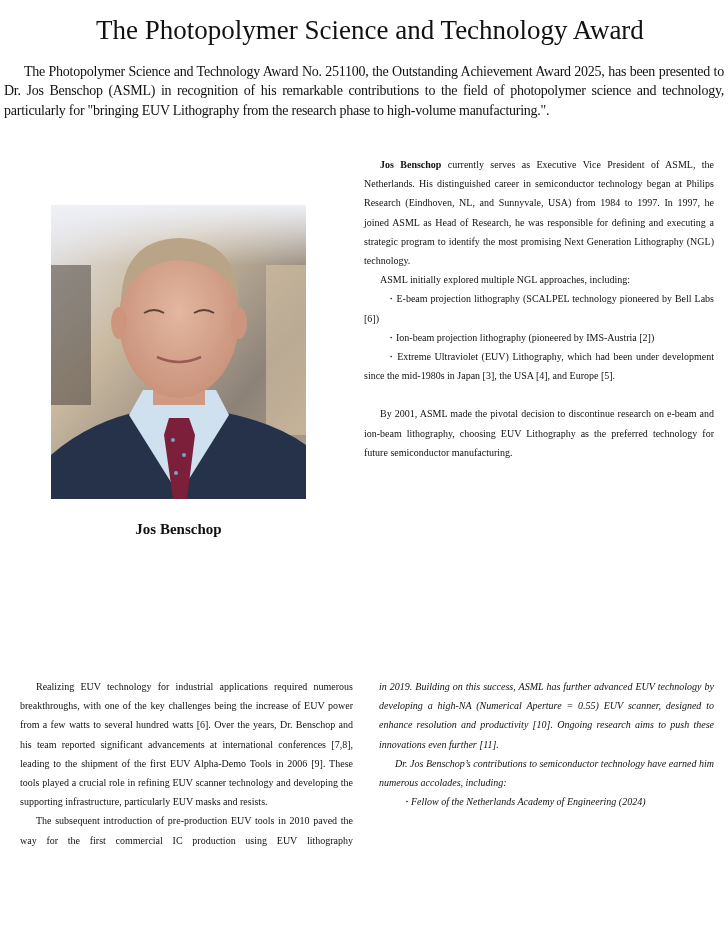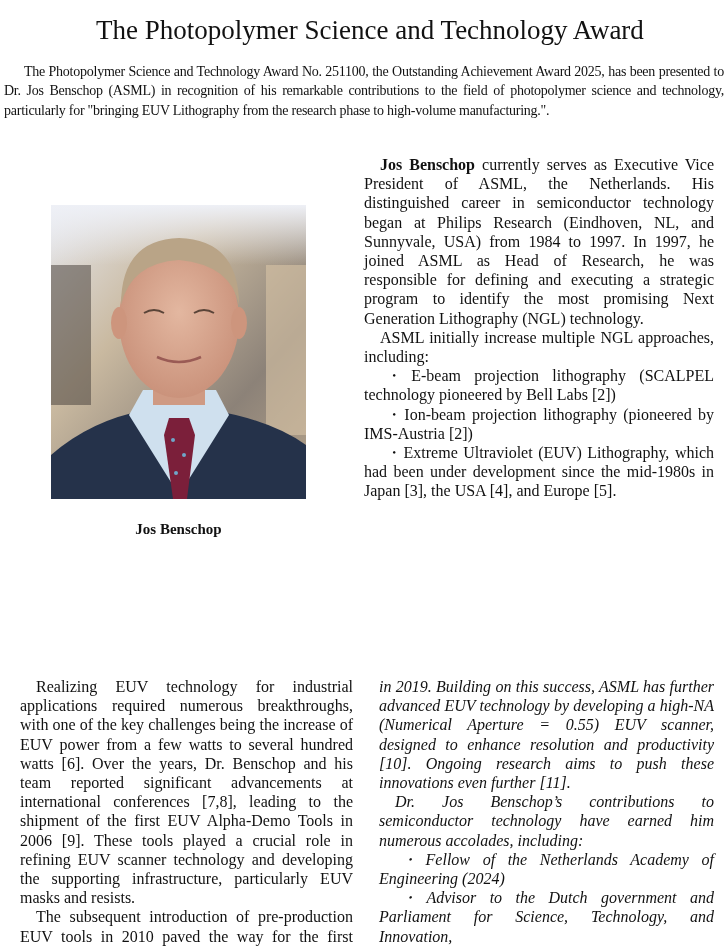--- a/index.html
+++ b/index.html
@@ -19,21 +19,21 @@
   }
   .photo-wrap {
     position: absolute; top: 205px; left: 51px; width: 255px; height: 294px;
     overflow: hidden; background: #c9c2b8;
   }
   .caption {
     position: absolute; top: 521px; left: 51px; width: 255px; text-align: center;
     font-size: 15px; font-weight: bold; margin: 0;
   }
   .col {
-    position: absolute; font-size: 16px; line-height: 19.2px; text-align: justify;
+    position: absolute; font-size: 10px; line-height: 19.2px; text-align: justify;
   }
   .col p { margin: 0; text-indent: 16px; }
   .col p.bullet { text-indent: 22px; }
   .col p.gap { margin-top: 19px; }
   .rc-top { top: 155px; left: 364px; width: 350px; }
   .lc-bottom { top: 677px; left: 20px; width: 333px; }
   .rc-bottom { top: 677px; left: 379px; width: 335px; font-style: italic; }
   .rc-bottom p.first { text-indent: 0; }
   b { font-weight: bold; }
 </style>
@@ -89,29 +89,29 @@
     <path d="M143 108 Q153 102 163 108" stroke="#5a4438" stroke-width="2" fill="none"></path>
 
     <path d="M106 152 Q128 162 150 152" stroke="#9a5b55" stroke-width="2.5" fill="none"></path>
   </svg>
 </div>
 
 <p class="caption">Jos Benschop</p>
 
 <div class="col rc-top">
   <p><b>Jos Benschop</b><span> currently serves as Executive Vice President of ASML, the Netherlands. His distinguished career in semiconductor technology began at Philips Research (Eindhoven, NL, and Sunnyvale, USA) from 1984 to 1997. In 1997, he joined ASML as Head of Research, he was responsible for defining and executing a strategic program to identify the most promising Next Generation Lithography (NGL) technology.</span></p>
-  <p>ASML initially increase multiple NGL approaches, including:</p>
-  <p class="bullet">・E-beam projection lithography (SCALPEL technology pioneered by Bell Labs [2])</p>
+  <p>ASML initially explored multiple NGL approaches, including:</p>
+  <p class="bullet">・E-beam projection lithography (SCALPEL technology pioneered by Bell Labs [6])</p>
   <p class="bullet">・Ion-beam projection lithography (pioneered by IMS-Austria [2])</p>
   <p class="bullet">・Extreme Ultraviolet (EUV) Lithography, which had been under development since the mid-1980s in Japan [3], the USA [4], and Europe [5].</p>
+  <p class="gap">By 2001, ASML made the pivotal decision to discontinue research on e-beam and ion-beam lithography, choosing EUV Lithography as the preferred technology for future semiconductor manufacturing.</p>
 </div>
 
 <div class="col lc-bottom">
   <p>Realizing EUV technology for industrial applications required numerous breakthroughs, with one of the key challenges being the increase of EUV power from a few watts to several hundred watts [6]. Over the years, Dr. Benschop and his team reported significant advancements at international conferences [7,8], leading to the shipment of the first EUV Alpha-Demo Tools in 2006 [9]. These tools played a crucial role in refining EUV scanner technology and developing the supporting infrastructure, particularly EUV masks and resists.</p>
   <p style="text-align-last: justify;">The subsequent introduction of pre-production EUV tools in 2010 paved the way for the first commercial IC production using EUV lithography</p>
 </div>
 
 <div class="col rc-bottom">
   <p class="first">in 2019. Building on this success, ASML has further advanced EUV technology by developing a high-NA (Numerical Aperture = 0.55) EUV scanner, designed to enhance resolution and productivity [10]. Ongoing research aims to push these innovations even further [11].</p>
   <p>Dr. Jos Benschop’s contributions to semiconductor technology have earned him numerous accolades, including:</p>
   <p class="bullet">・Fellow of the Netherlands Academy of Engineering (2024)</p>
-  <p class="bullet">・Advisor to the Dutch government and Parliament for Science, Technology, and Innovation,</p>
 </div>
 
 </body></html>

